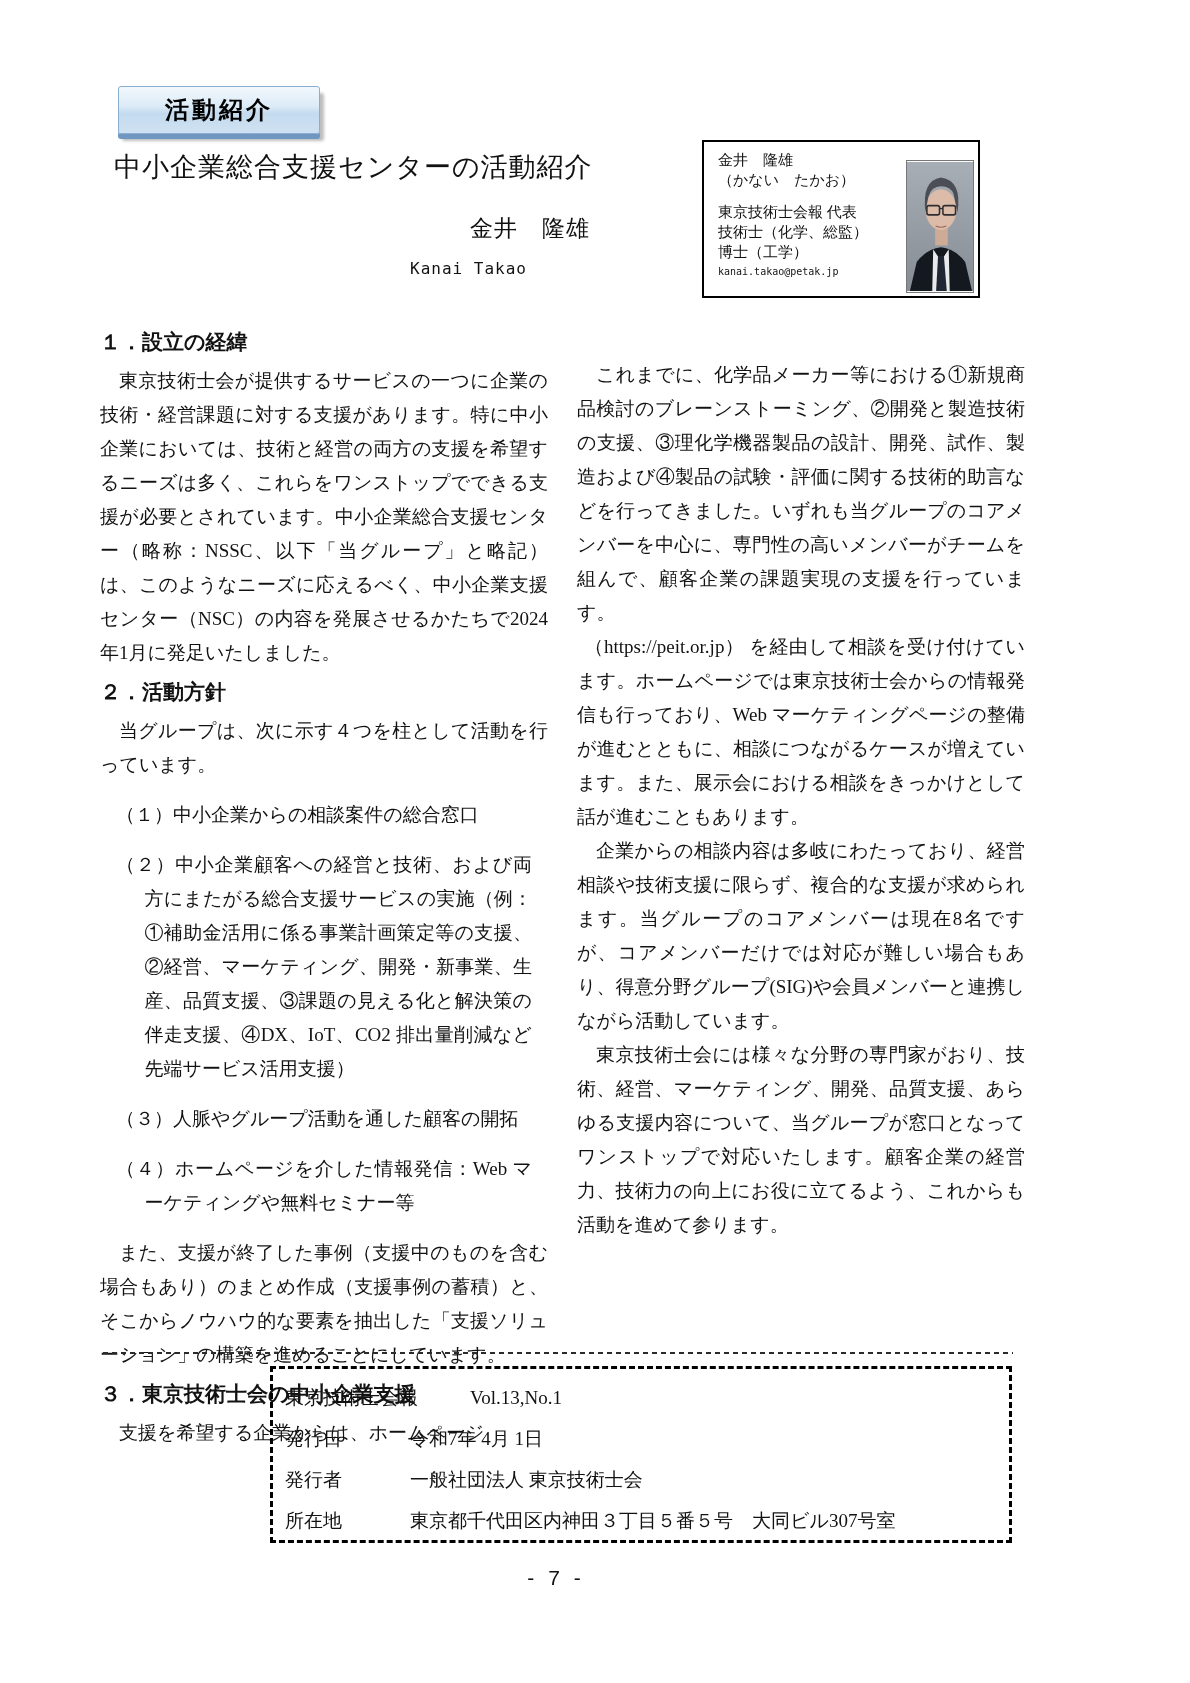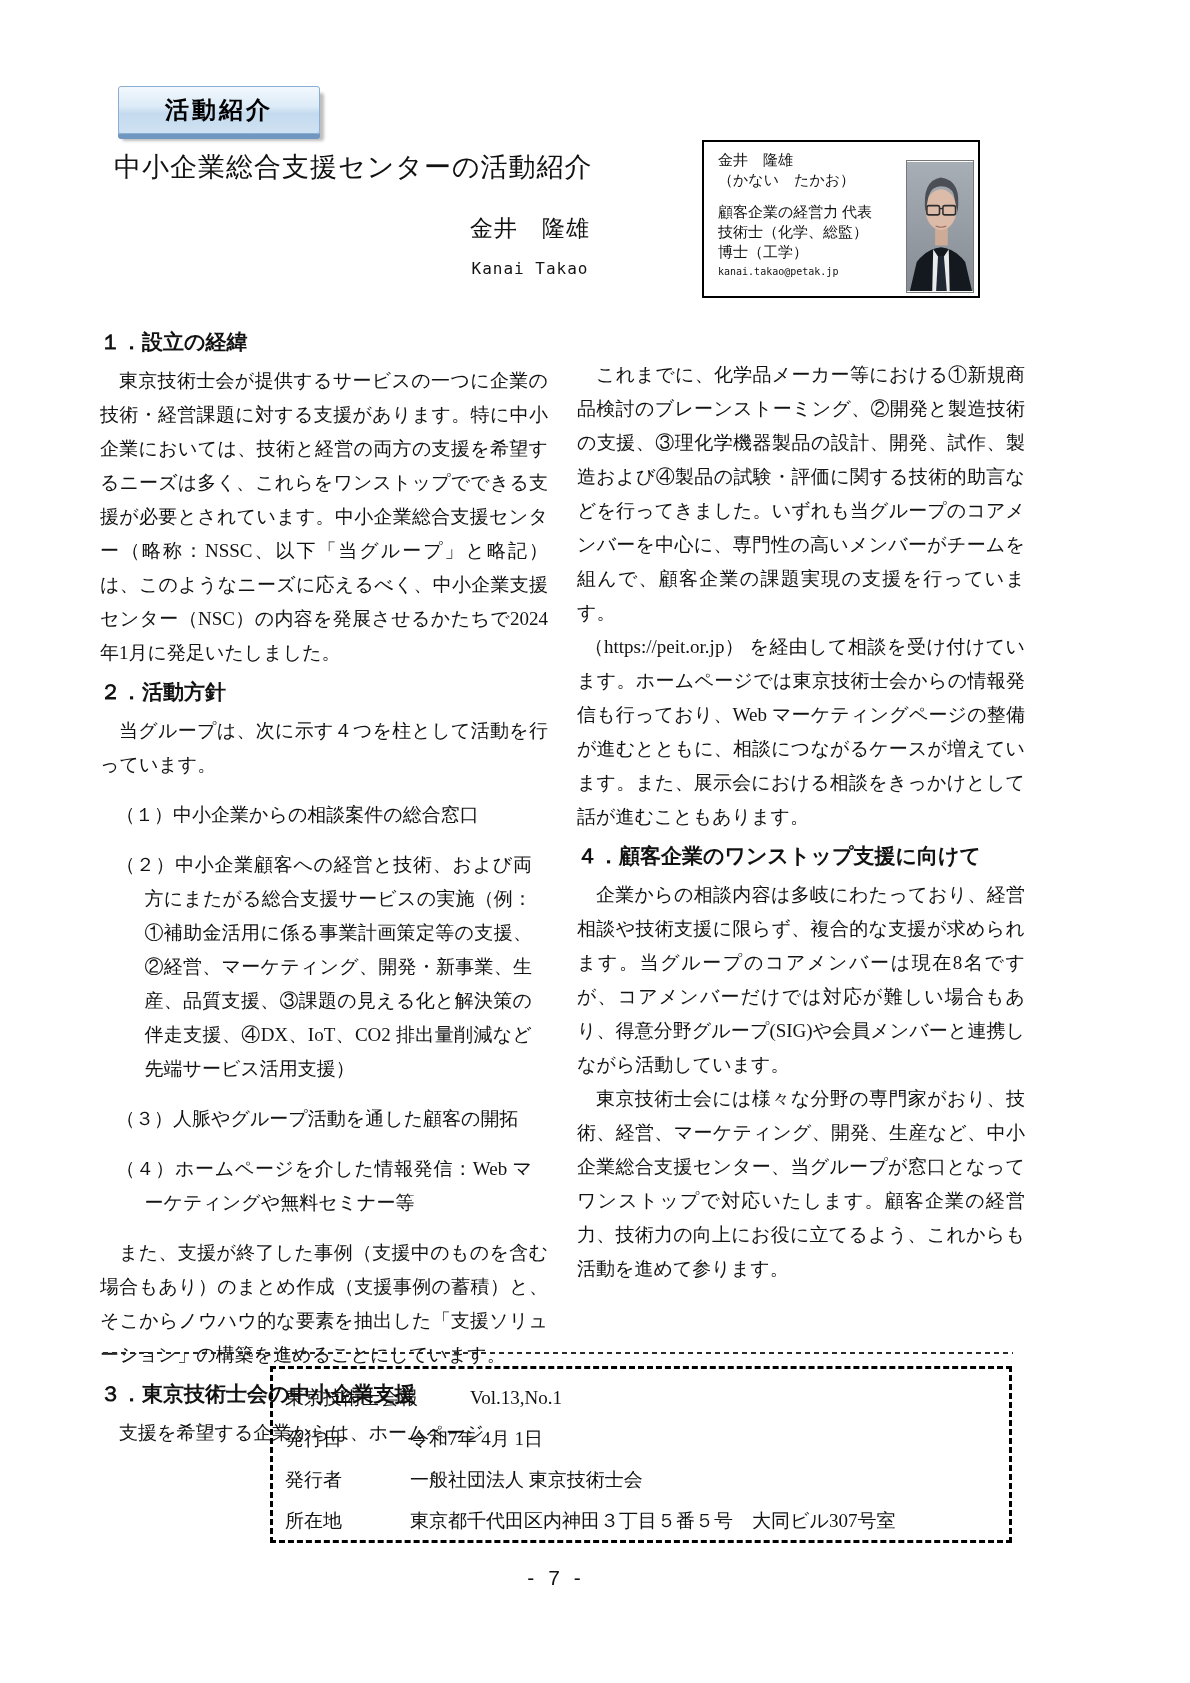--- a/index.html
+++ b/index.html
@@ -14,21 +14,21 @@
          display:flex;align-items:center;justify-content:center;}
   .badge span{font-family:"Liberation Sans","DejaVu Sans",sans-serif;font-weight:bold;
               font-size:24px;letter-spacing:3px;color:#000;}
 
   .title{position:absolute;left:114px;top:149px;margin:0;
          font-family:"Liberation Sans","DejaVu Sans",sans-serif;font-weight:500;
          font-size:27px;letter-spacing:1px;color:#111;}
 
   .author-name{position:absolute;left:410px;top:213px;width:240px;text-align:center;
                font-size:23px;letter-spacing:1px;}
-  .author-romaji{position:absolute;left:410px;top:259px;width:240px;text-align:center;
+  .author-romaji{position:absolute;left:410px;top:259px;width:240px;text-align:left;
                  font-family:"DejaVu Sans Mono","Liberation Mono",monospace;font-size:16px;letter-spacing:1px;}
 
   
   .profile{position:absolute;left:702px;top:140px;width:278px;height:158px;
            border:2px solid #000;box-sizing:border-box;padding:8px 6px 4px 14px;}
   .pline{font-size:15px;line-height:20px;white-space:nowrap;}
   .pname{font-size:15px;}
   .pgap{height:12px;}
   .pemail{font-family:"DejaVu Sans Mono","Liberation Mono",monospace;font-size:10px;}
   .photo{position:absolute;top:18px;right:4px;width:68px;height:133px;border:1px solid #777;box-sizing:border-box;}
@@ -69,21 +69,21 @@
 
   <h1 class="title">中小企業総合支援センターの活動紹介</h1>
 
   <div class="author-name">金井　隆雄</div>
   <div class="author-romaji">Kanai Takao</div>
 
   <div class="profile">
     <div class="pline pname">金井　隆雄</div>
     <div class="pline">（かない　たかお）</div>
     <div class="pgap"></div>
-    <div class="pline">顧客企業の経営力 代表</div>
+    <div class="pline">東京技術士会報 代表</div>
     <div class="pline">技術士（化学、総監）</div>
     <div class="pline">博士（工学）</div>
     <div class="pline pemail">kanai.takao@petak.jp</div>
     <div class="photo">
       <svg viewBox="0 0 68 133" width="66" height="131" xmlns="http://www.w3.org/2000/svg">
         <defs>
           <linearGradient id="pg" x1="0" y1="0" x2="0" y2="1">
             <stop offset="0" stop-color="#a8aeb5"></stop>
               <stop offset="1" stop-color="#868c94"></stop>
           </linearGradient>
@@ -113,23 +113,22 @@
     <p class="p li">（３）人脈やグループ活動を通した顧客の開拓</p>
     <p class="p li">（４）ホームページを介した情報発信：Web マーケティングや無料セミナー等</p>
     <p class="p ind">また、支援が終了した事例（支援中のものを含む場合もあり）のまとめ作成（支援事例の蓄積）と、そこからノウハウ的な要素を抽出した「支援ソリューション」の構築を進めることにしています。</p>
     <div class="h">３．東京技術士会の中小企業支援</div>
     <p class="p ind">支援を希望する企業からは、ホームページ</p>
   </div>
 
   <div class="col col-right">
     <p class="p ind">これまでに、化学品メーカー等における①新規商品検討のブレーンストーミング、②開発と製造技術の支援、③理化学機器製品の設計、開発、試作、製造および④製品の試験・評価に関する技術的助言などを行ってきました。いずれも当グループのコアメンバーを中心に、専門性の高いメンバーがチームを組んで、顧客企業の課題実現の支援を行っています。</p>
     <p class="p ind-xs">（https://peit.or.jp） を経由して相談を受け付けています。ホームページでは東京技術士会からの情報発信も行っており、Web マーケティングページの整備が進むとともに、相談につながるケースが増えています。また、展示会における相談をきっかけとして話が進むこともあります。</p>
-    <div class="h">４．顧客企業のワンストップ支援に向けて</div>
     <p class="p ind">企業からの相談内容は多岐にわたっており、経営相談や技術支援に限らず、複合的な支援が求められます。当グループのコアメンバーは現在8名ですが、コアメンバーだけでは対応が難しい場合もあり、得意分野グループ(SIG)や会員メンバーと連携しながら活動しています。</p>
-    <p class="p ind">東京技術士会には様々な分野の専門家がおり、技術、経営、マーケティング、開発、生産など、中小企業総合支援センター、当グループが窓口となってワンストップで対応いたします。顧客企業の経営力、技術力の向上にお役に立てるよう、これからも活動を進めて参ります。</p>
+    <p class="p ind">東京技術士会には様々な分野の専門家がおり、技術、経営、マーケティング、開発、品質支援、あらゆる支援内容について、当グループが窓口となってワンストップで対応いたします。顧客企業の経営力、技術力の向上にお役に立てるよう、これからも活動を進めて参ります。</p>
   </div>
 
   <div class="sep"></div>
 
   <div class="colophon">
     <div class="crow">
       <span class="cjournal">東京技術士会報</span>
       <span class="cvol">Vol.13,No.1</span>
     </div>
     <div class="crow">

